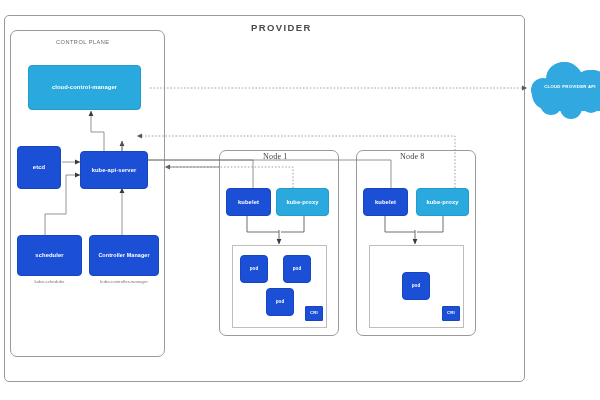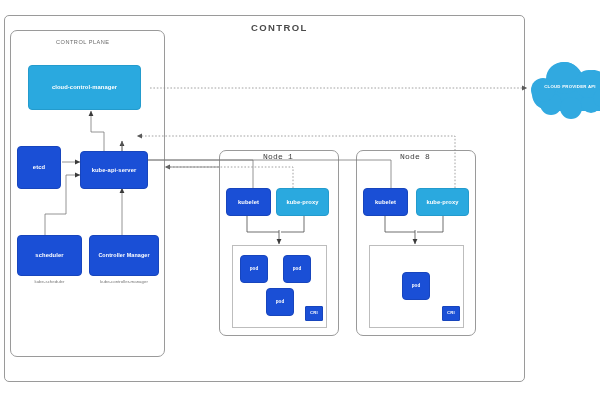--- a/index.html
+++ b/index.html
@@ -53,21 +53,21 @@
     font-weight: bold;
     letter-spacing: 1.4px;
     color: #4a4a4a;
   }
   .caption-cp {
     font-size: 5.6px;
     letter-spacing: 0.5px;
     color: #6a6a6a;
   }
   .caption-node {
-    font-family: Liberation Mono, monospace;
+    font-family: Liberation Serif, serif;
     font-size: 8px;
     color: #3c3c3c;
     letter-spacing: .2px;
   }
 
   
   .box {
     position: absolute;
     box-sizing: border-box;
     display: flex;
@@ -107,21 +107,21 @@
     white-space: nowrap;
     text-align: center;
   }
 </style>
 </head>
 <body>
 
 <div id="stage">
 
   <div class="abs frame frame-cluster" style="left:4px; top:15px; width:521px; height:367px;"></div>
-  <div class="caption caption-cluster" style="left:251px; top:22px;">CONTROL</div>
+  <div class="caption caption-cluster" style="left:251px; top:22px;">PROVIDER</div>
 
   <div class="abs frame" style="left:10px; top:30px; width:155px; height:327px;"></div>
   <div class="caption caption-cp" style="left:56px; top:39px;">CONTROL PLANE</div>
 
   <div class="abs frame" style="left:219px; top:150px; width:120px; height:186px;"></div>
   <div class="caption caption-node" style="left:263px; top:152px;">Node 1</div>
 
   <div class="abs frame" style="left:356px; top:150px; width:120px; height:186px;"></div>
   <div class="caption caption-node" style="left:400px; top:152px;">Node 8</div>
 

